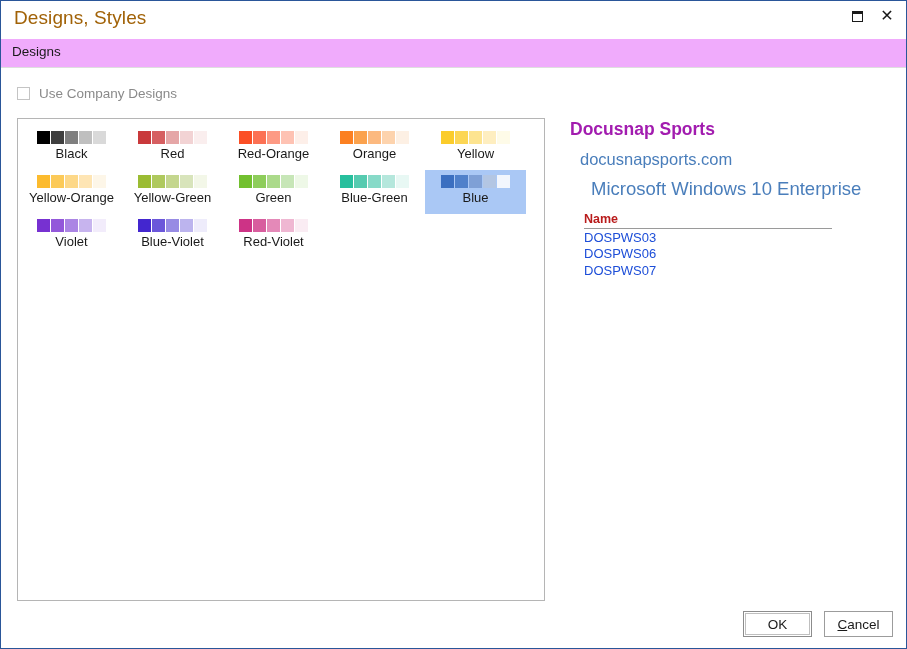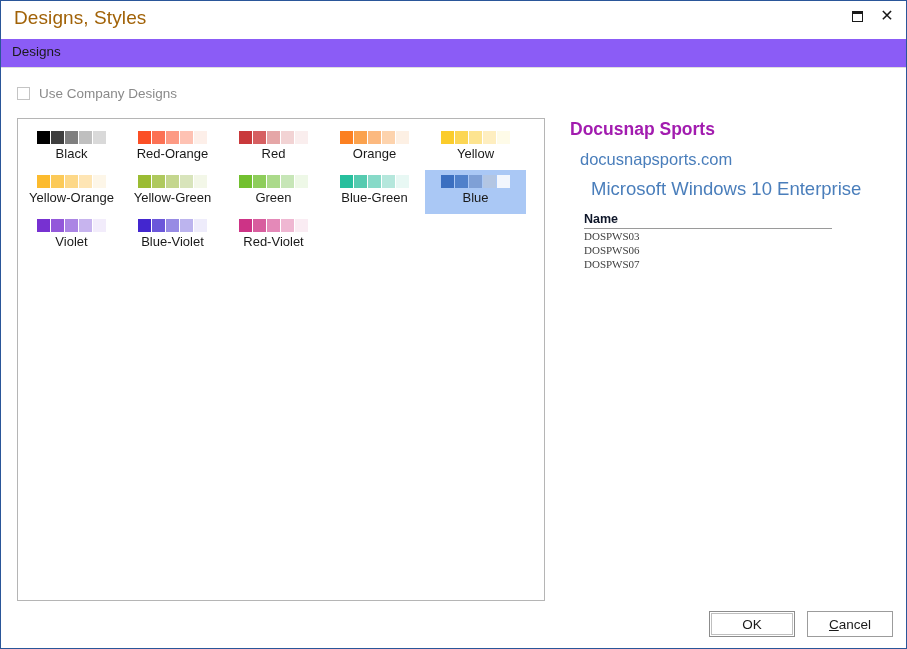--- a/index.html
+++ b/index.html
@@ -74,21 +74,21 @@
     color: #1a1a1a;
     font-family: "DejaVu Sans", sans-serif;
     font-weight: bold;
   }
   
   .tabstrip {
     flex: 0 0 28px;
     height: 28px;
     position: relative;
     border-bottom: 1px solid #dedede;
-    background: #8b5cf6;
+    background: #f0abfc;
   }
   .tab {
     position: absolute;
     left: 11px;
     top: 3px;
     font-size: 13.5px;
     color: #1a1a1a;
     padding: 2px 4px 4px 0;
     cursor: default;
   }
@@ -198,43 +198,42 @@
     white-space: nowrap;
   }
   .preview-table {
     margin-left: 14px;
     margin-top: 10px;
     width: 248px;
   }
   .preview-th {
     font-size: 12.5px;
     font-weight: bold;
-    color: #0f172a;
+    color: #b91c1c;
     padding-bottom: 2px;
     border-bottom: 1.5px solid #9a9a9a;
     white-space: nowrap;
   }
   .preview-td {
-    font-size: 11px;
-    color: #404040;
+    font-size: 13px;
+    color: #1d4ed8;
     line-height: 1.18;
     padding-top: 1px;
     white-space: nowrap;
-    font-family: Liberation Serif, serif;
   }
   
   .footer {
     position: absolute;
     right: 13px;
     bottom: 11px;
     display: flex;
     gap: 12px;
   }
   .dlg-btn {
-    width: 86px;
+    width: 69px;
     height: 26px;
     box-sizing: border-box;
     border: 1px solid #9c9c9c;
     background: #ffffff;
     font-size: 13.5px;
     color: #1a1a1a;
     font-family: "Liberation Sans", sans-serif;
     display: flex;
     align-items: center;
     justify-content: center;
@@ -282,37 +281,37 @@
               <div class="swatch" style="background: rgb(0, 0, 0);"></div>
               <div class="swatch" style="background: rgb(63, 63, 63);"></div>
               <div class="swatch" style="background: rgb(127, 127, 127);"></div>
               <div class="swatch" style="background: rgb(191, 191, 191);"></div>
               <div class="swatch" style="background: rgb(217, 217, 217);"></div>
             </div>
             <div class="design-label">Black</div>
           </div>
           <div class="design-item">
             <div class="swatch-row">
+              <div class="swatch" style="background: rgb(201, 57, 59);"></div>
+              <div class="swatch" style="background: rgb(214, 95, 97);"></div>
+              <div class="swatch" style="background: rgb(229, 166, 167);"></div>
+              <div class="swatch" style="background: rgb(242, 211, 212);"></div>
+              <div class="swatch" style="background: rgb(250, 238, 238);"></div>
+            </div>
+            <div class="design-label">Red</div>
+          </div>
+          <div class="design-item">
+            <div class="swatch-row">
               <div class="swatch" style="background: rgb(251, 79, 37);"></div>
               <div class="swatch" style="background: rgb(252, 113, 84);"></div>
               <div class="swatch" style="background: rgb(253, 154, 132);"></div>
               <div class="swatch" style="background: rgb(254, 194, 179);"></div>
               <div class="swatch" style="background: rgb(253, 239, 233);"></div>
             </div>
             <div class="design-label">Red-Orange</div>
-          </div>
-          <div class="design-item">
-            <div class="swatch-row">
-              <div class="swatch" style="background: rgb(201, 57, 59);"></div>
-              <div class="swatch" style="background: rgb(214, 95, 97);"></div>
-              <div class="swatch" style="background: rgb(229, 166, 167);"></div>
-              <div class="swatch" style="background: rgb(242, 211, 212);"></div>
-              <div class="swatch" style="background: rgb(250, 238, 238);"></div>
-            </div>
-            <div class="design-label">Red</div>
           </div>
           <div class="design-item">
             <div class="swatch-row">
               <div class="swatch" style="background: rgb(252, 128, 33);"></div>
               <div class="swatch" style="background: rgb(251, 162, 77);"></div>
               <div class="swatch" style="background: rgb(252, 185, 127);"></div>
               <div class="swatch" style="background: rgb(253, 211, 173);"></div>
               <div class="swatch" style="background: rgb(253, 240, 228);"></div>
             </div>
             <div class="design-label">Orange</div>

